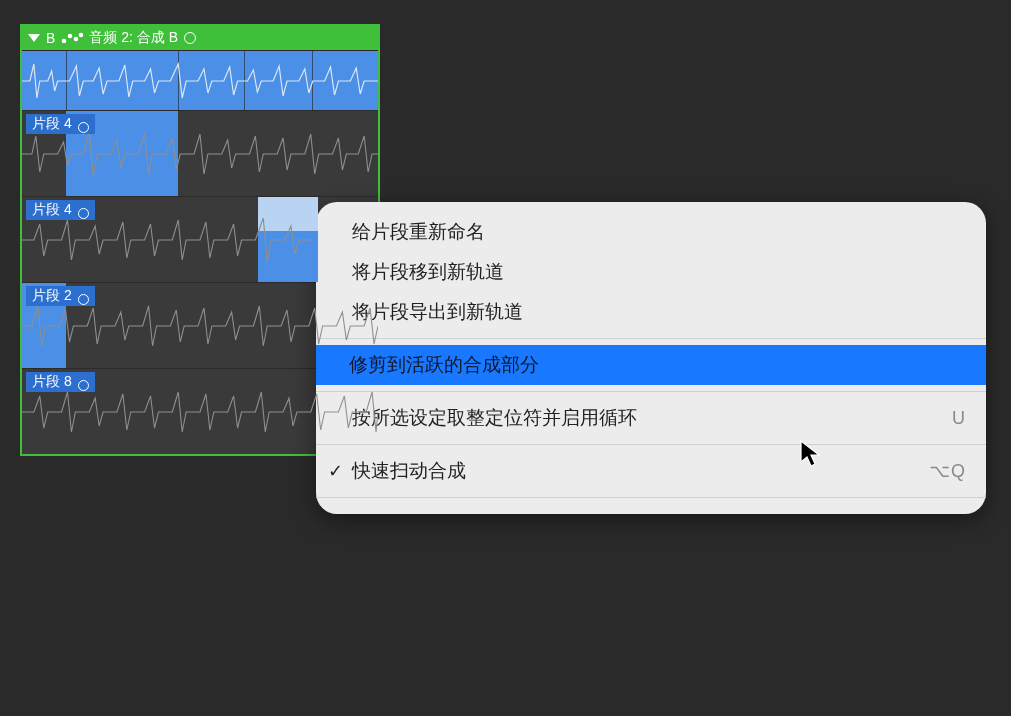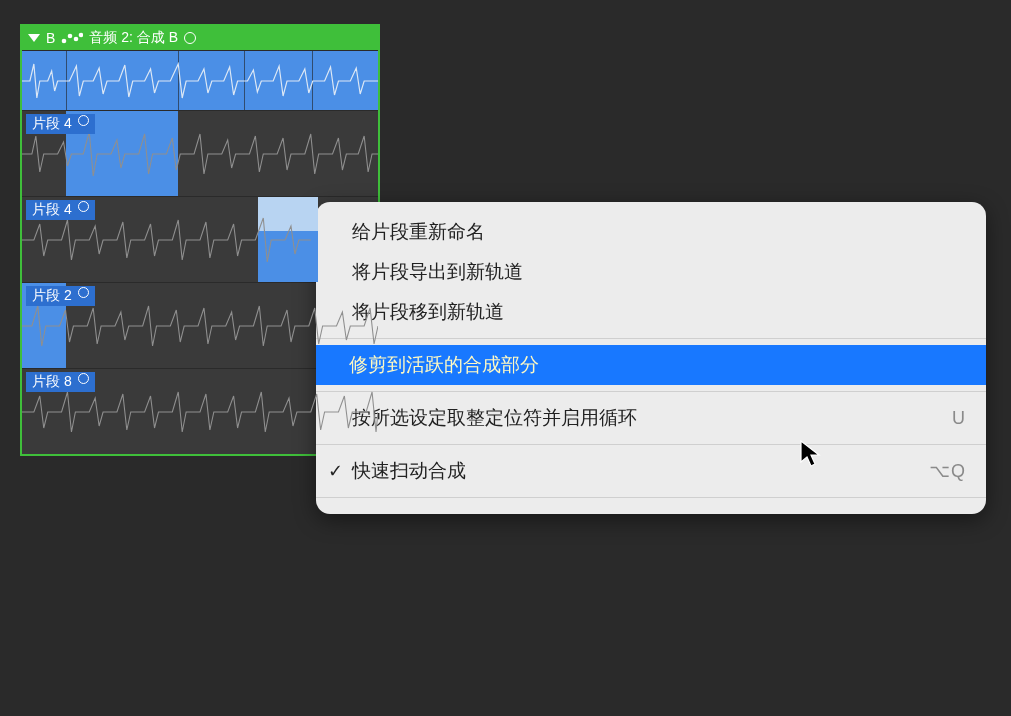--- a/index.html
+++ b/index.html
@@ -51,21 +51,21 @@
   }
   .take:first-of-type { border-top: none; }
   .take-label {
     position: absolute;
     top: 3px; left: 4px;
     background: #2d6fcf;
     color: #fff;
     font-size: 14px;
     padding: 1px 6px;
     display: flex;
-    align-items: flex-start;
+    align-items: flex-end;
     gap: 6px;
     z-index: 3;
   }
   .take-label .loop-circle { width: 11px; height: 11px; border-width: 1.5px; }
   .sel {
     position: absolute;
     top: 0; bottom: 0;
     background: #4b8fe6;
     z-index: 1;
   }
@@ -87,37 +87,37 @@
     opacity: 0.6;
   }
 
   
   .menu {
     position: absolute;
     left: 316px;
     top: 202px;
     width: 670px;
     background: #ececec;
-    border-radius: 14px;
+    border-radius: 21px;
     box-shadow: 0 6px 22px rgba(0,0,0,0.45);
     padding: 10px 0;
     font-size: 19px;
     color: #222;
   }
   .menu-item {
     position: relative;
     height: 40px;
     display: flex;
     align-items: center;
     padding-left: 36px;
     padding-right: 20px;
   }
   .menu-item.highlight {
     background: #1878ff;
-    color: #fef9c3;
+    color: #0f172a;
     padding-left: 33px;
   }
   .menu-sep {
     height: 1px;
     background: #cfcfcf;
     margin: 6px 0;
   }
   .menu-check {
     position: absolute;
     left: 12px;
@@ -209,24 +209,24 @@
       <path d="M0,30 12,30 18,14 22,46 26,30 40,30 46,10 50,50 54,30 68,30 74,16 78,44 82,30 96,30 102,12 106,48 110,30 124,30 130,14 134,46 138,30 152,30 158,10 162,50 166,30 180,30 186,12 190,48 194,30 208,30 214,14 218,46 222,30 236,30 242,10 246,50 250,30 264,30 270,16 274,44 278,30 292,30 298,12 302,48 306,30 320,30 326,14 330,46 334,30 348,30 354,10 358,50 360,30" fill="none" stroke="#8f8f8f" stroke-width="1.1"></path>
     </svg>
   </div>
 </div>
 
 <div class="menu">
   <div class="menu-item">
       <span>给片段重新命名</span>
     </div>
   <div class="menu-item">
+      <span>将片段移到新轨道</span>
+    </div>
+  <div class="menu-item">
       <span>将片段导出到新轨道</span>
-    </div>
-  <div class="menu-item">
-      <span>将片段移到新轨道</span>
     </div>
   <div class="menu-sep"></div>
   <div class="menu-item highlight">
       <span>修剪到活跃的合成部分</span>
     </div>
   <div class="menu-sep"></div>
   <div class="menu-item">
     <span>按所选设定取整定位符并启用循环</span>
     <span class="menu-short">U</span>
   </div>

